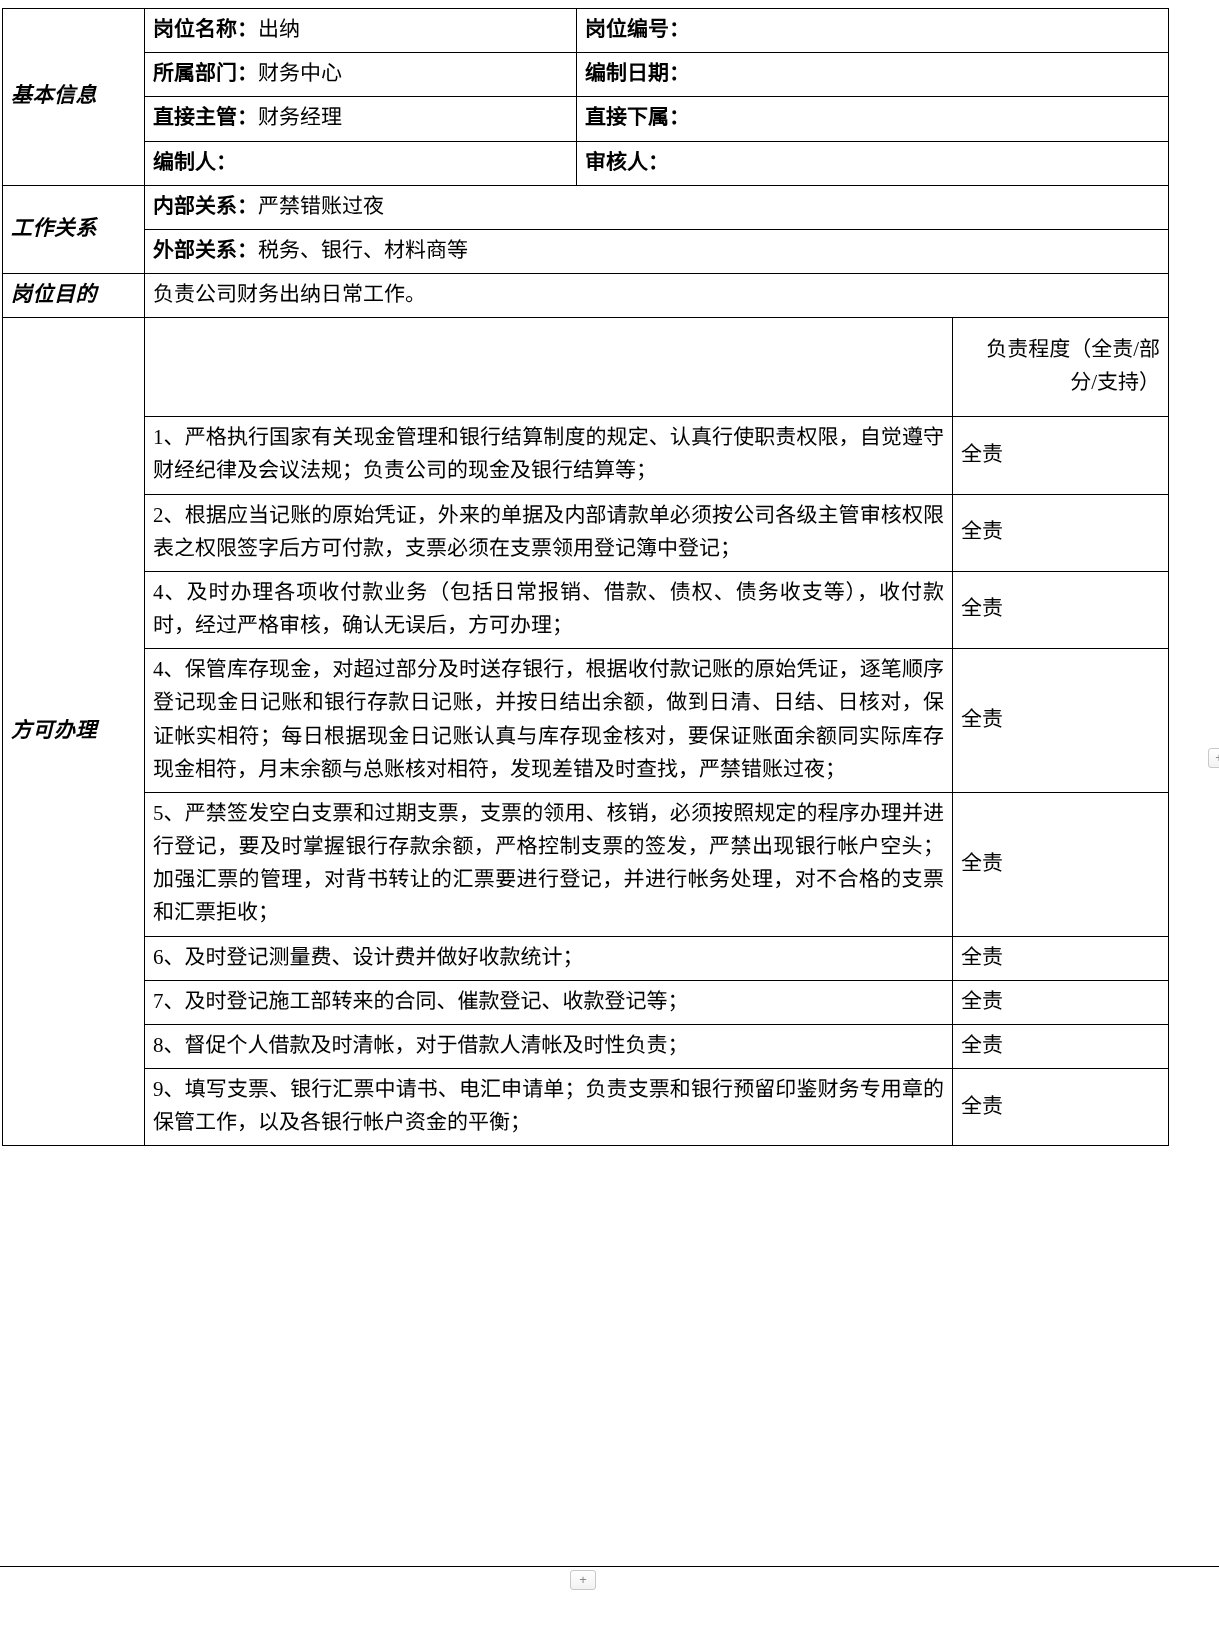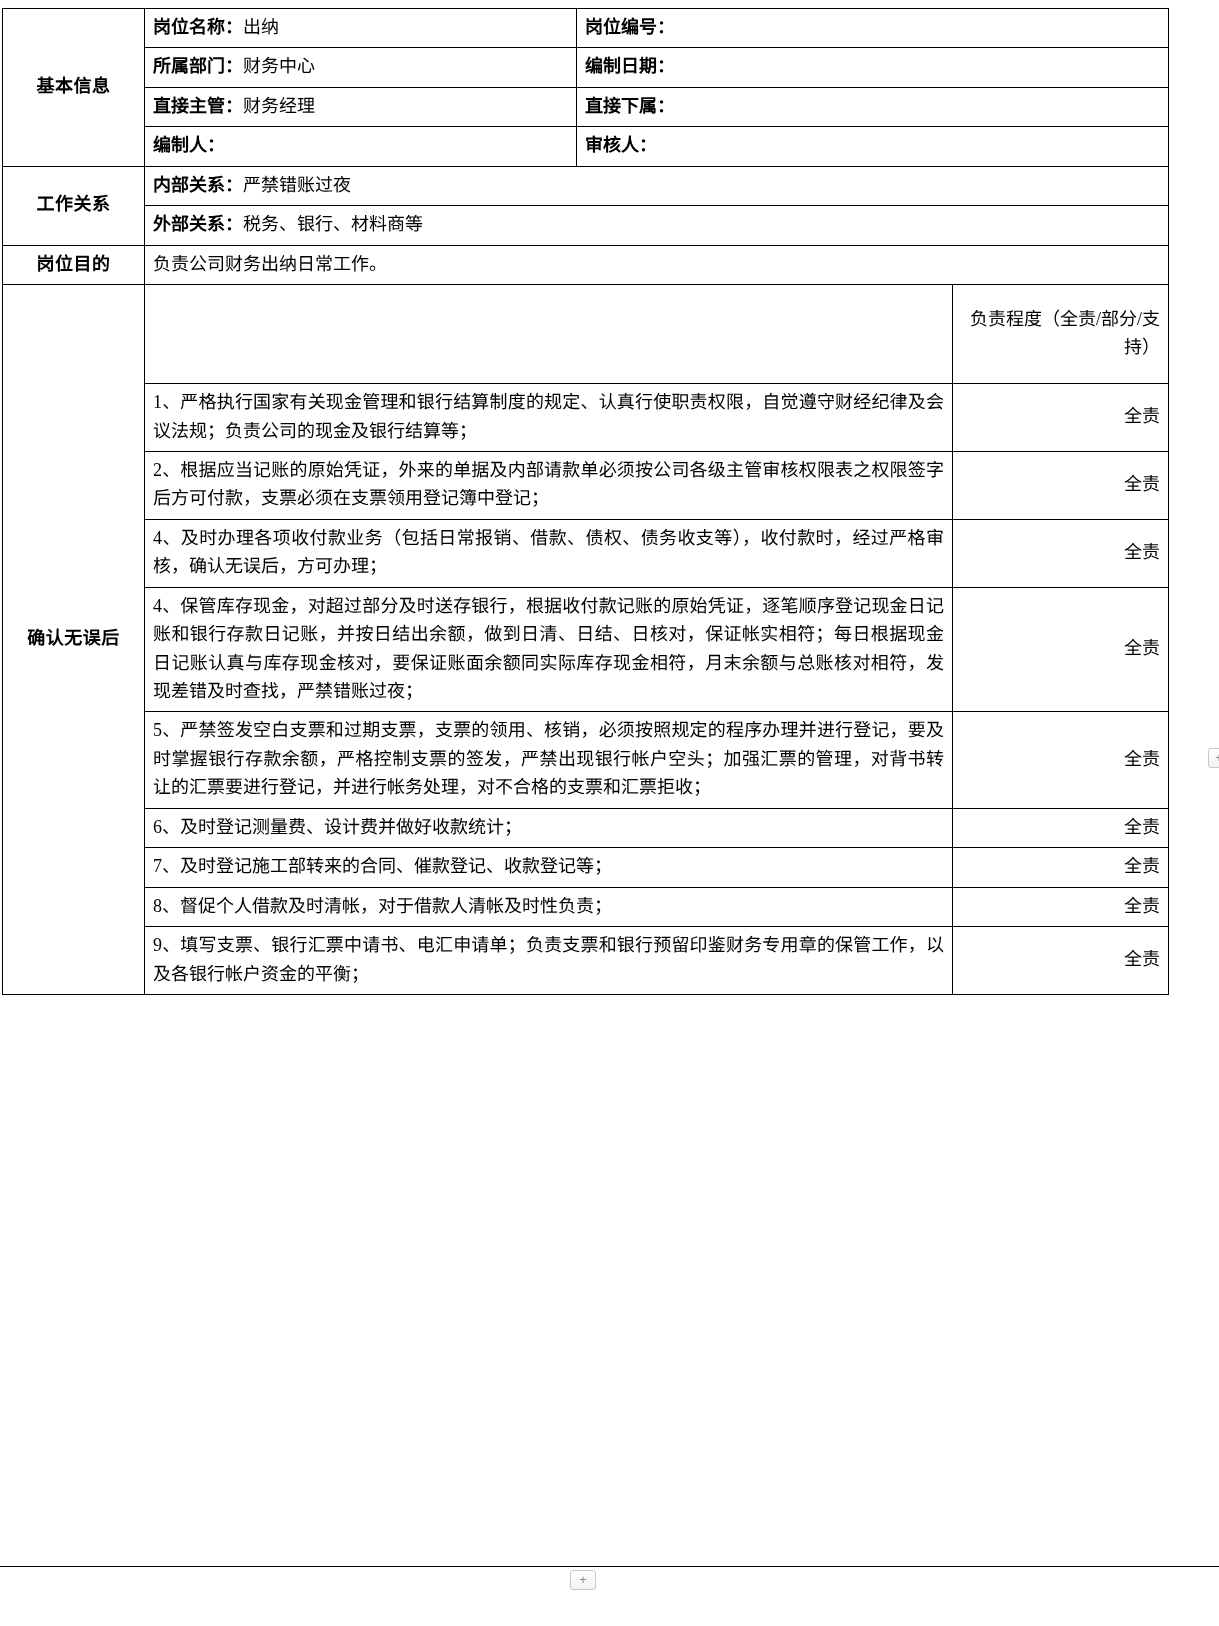--- a/index.html
+++ b/index.html
@@ -29,40 +29,41 @@
     border-collapse: collapse;
     table-layout: fixed;
     width: 1166px;
     margin-left: 2px;
   }
 
   table.doc-table td {
     border: 1px solid #000000;
     padding: 4px 8px 6px 8px;
     vertical-align: middle;
-    font-size: 18px;
+    font-size: 21px;
     line-height: 1.58;
     font-family: "Liberation Serif", "DejaVu Serif", serif;
     word-break: break-all;
   }
 
   
   col.c-label   { width: 142px; }
   col.c-left    { width: 432px; }
   col.c-right   { width: 592px; }
 
   col.d-label   { width: 142px; }
   col.d-body    { width: 808px; }
   col.d-level   { width: 216px; }
 
   .rowlabel {
-    text-align: center;
+    text-align: left;
     font-weight: bold;
     letter-spacing: 0.5px;
     white-space: nowrap;
+    font-style: italic;
   }
   .field {
     font-weight: normal;
   }
   .field b {
     font-weight: bold;
   }
 
   .duty-head {
     height: 88px;
@@ -73,21 +74,21 @@
     font-size: 22px;
   }
   .duty-text {
     text-align: justify;
     text-justify: inter-ideograph;
     line-height: 1.72;
     padding-top: 6px;
     padding-bottom: 8px;
   }
   .duty-level {
-    text-align: right;
+    text-align: left;
     white-space: nowrap;
   }
 
   
   .plus-btn {
     position: absolute;
     width: 26px;
     height: 20px;
     border: 1px solid #c8c8c8;
     border-radius: 3px;
@@ -164,21 +165,21 @@
   </table>
 
   <table class="doc-table" style="margin-top:-1px;">
     <colgroup>
       <col class="d-label">
         <col class="d-body">
         <col class="d-level">
     </colgroup>
     <tbody>
       <tr>
-        <td class="rowlabel" rowspan="10">确认无误后</td>
+        <td class="rowlabel" rowspan="10">方可办理</td>
         <td class="duty-head"></td>
         <td class="duty-level-head">负责程度（全责/部分/支持）</td>
       </tr>
 
       <tr>
         <td class="duty-text">1、严格执行国家有关现金管理和银行结算制度的规定、认真行使职责权限，自觉遵守财经纪律及会议法规；负责公司的现金及银行结算等；</td>
         <td class="duty-level">全责</td>
       </tr>
       <tr>
         <td class="duty-text">2、根据应当记账的原始凭证，外来的单据及内部请款单必须按公司各级主管审核权限表之权限签字后方可付款，支票必须在支票领用登记簿中登记；</td>

